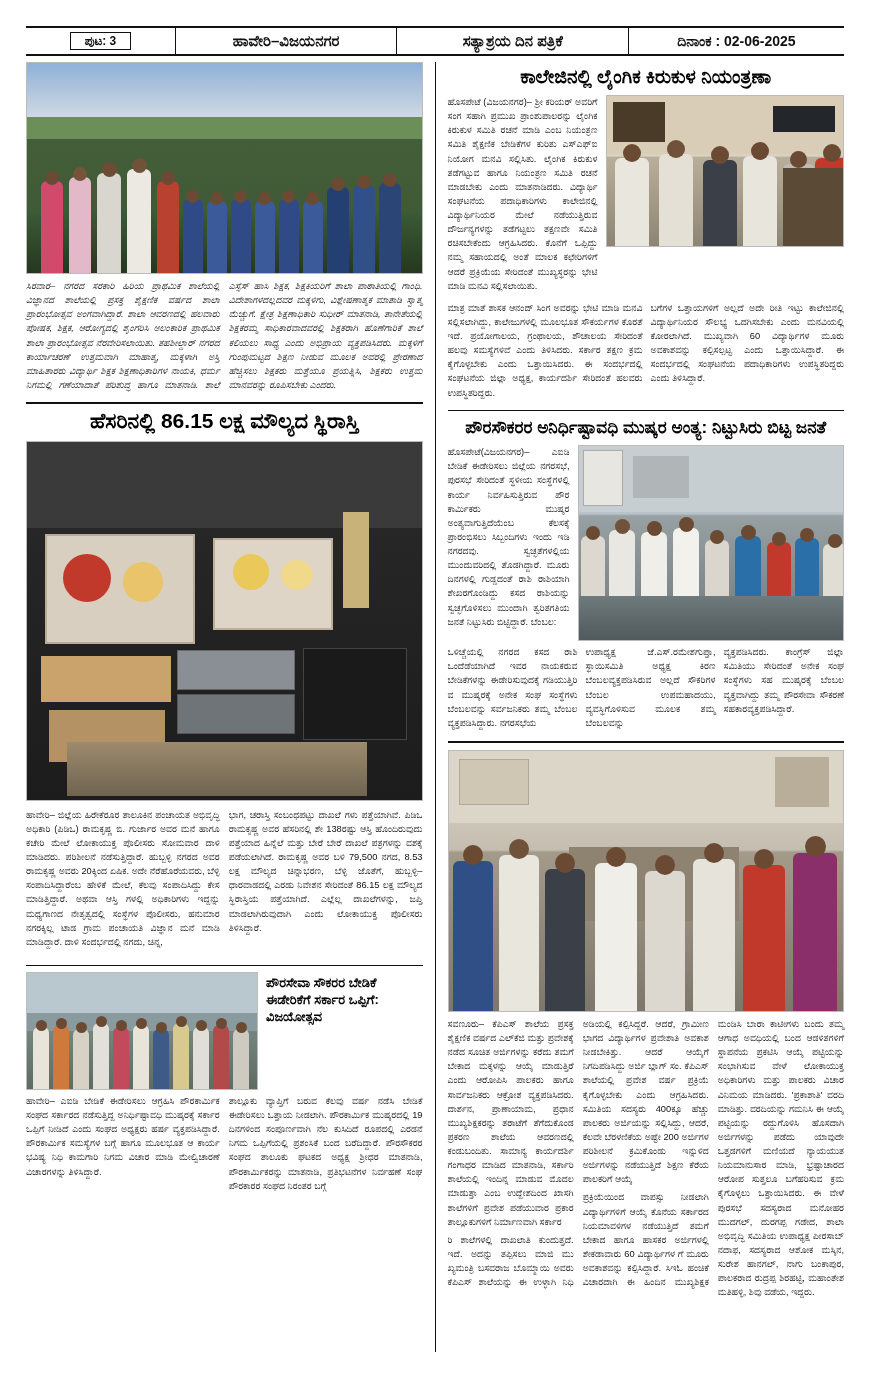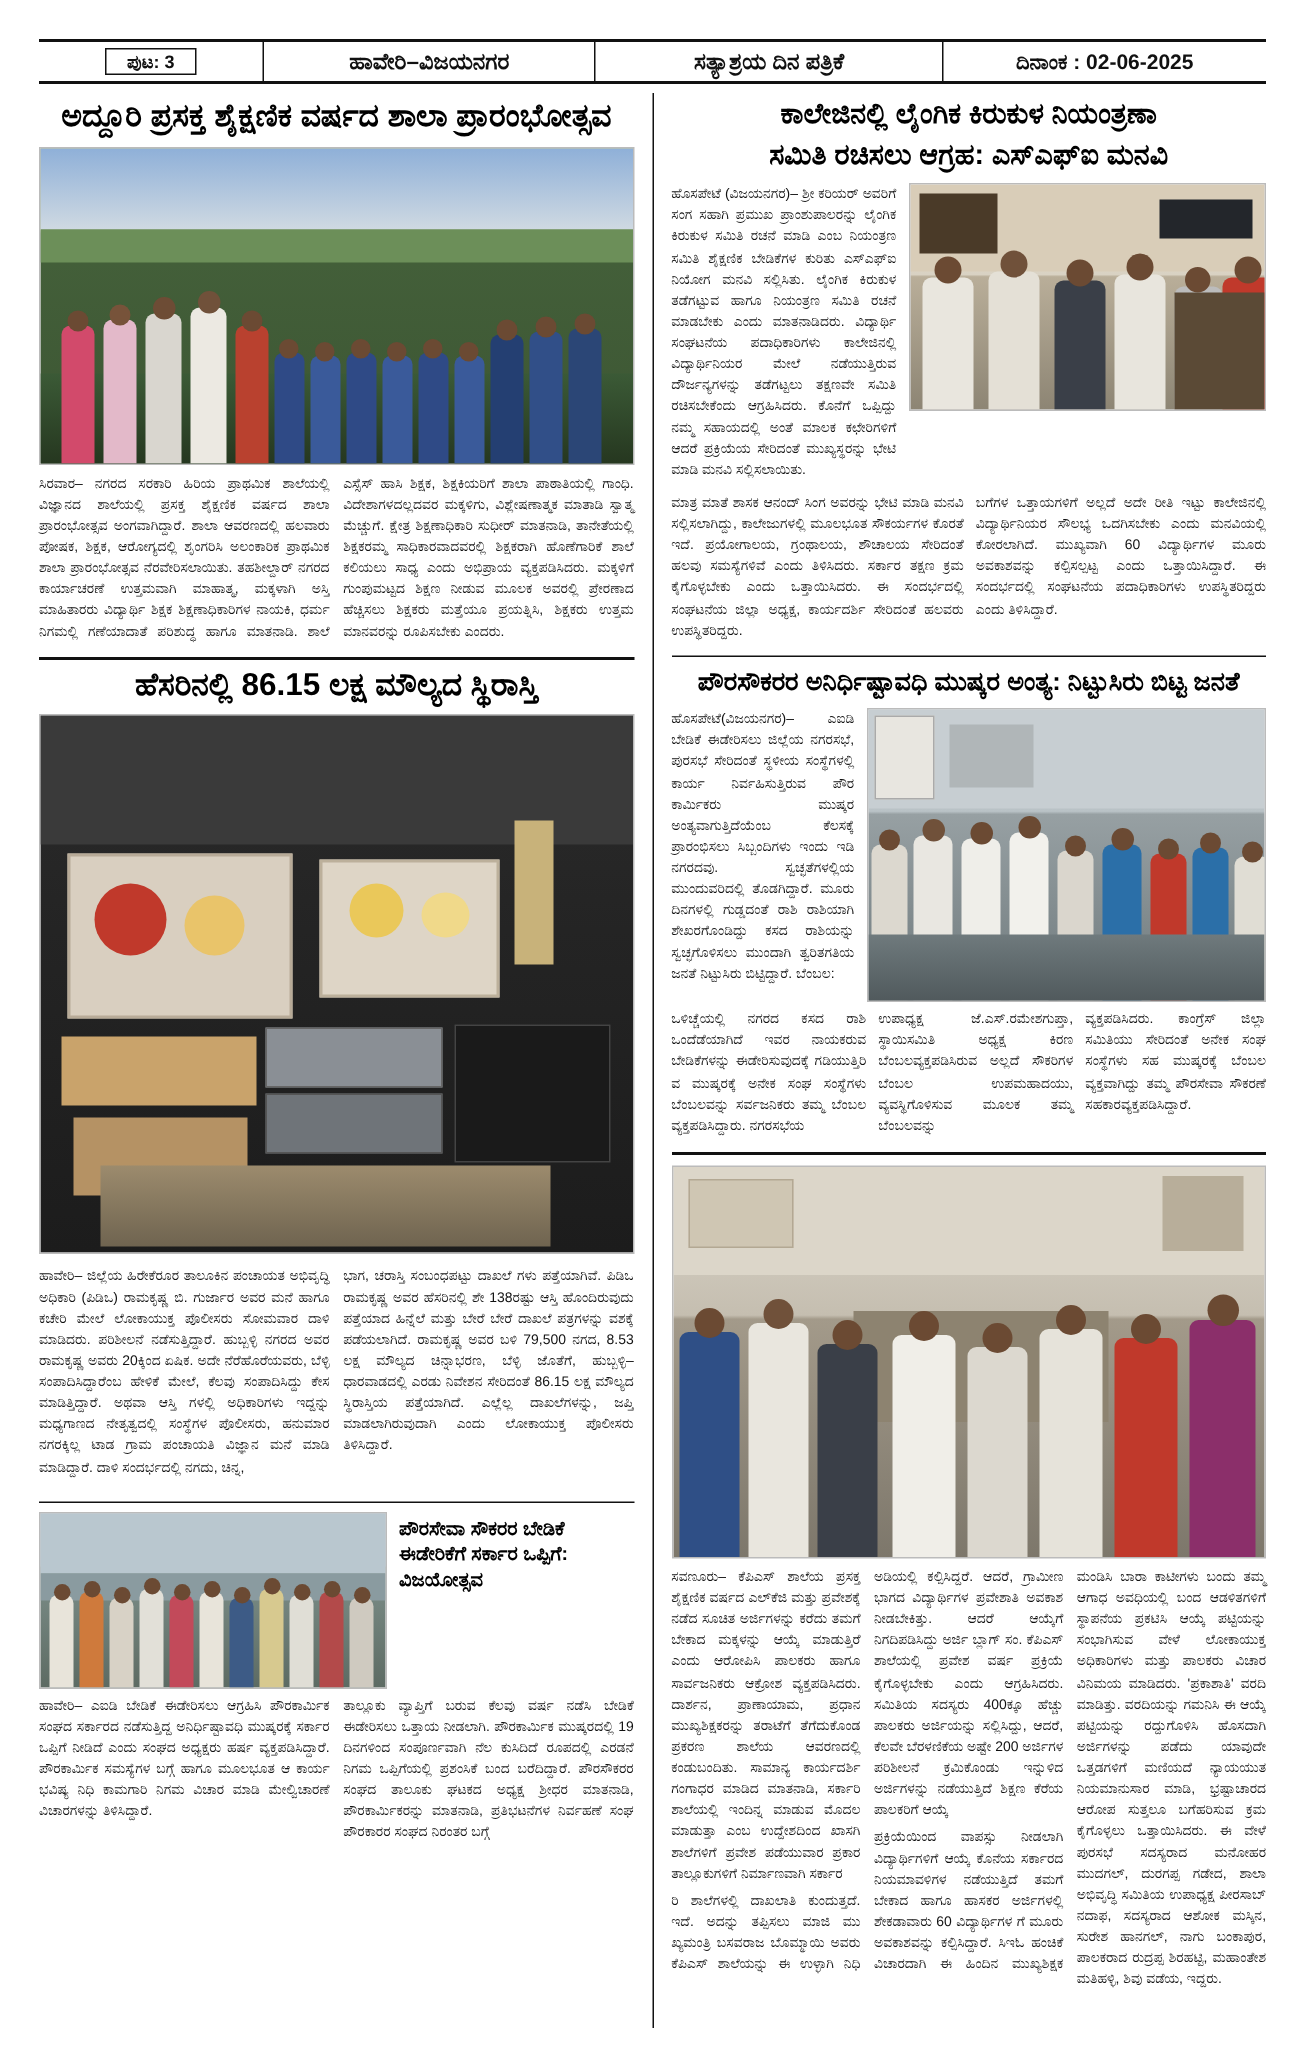--- a/index.html
+++ b/index.html
@@ -179,21 +179,20 @@
     <div class="mast-cell mast-edition">ಹಾವೇರಿ–ವಿಜಯನಗರ</div>
     <div class="mast-cell mast-paper">ಸತ್ಯಾಶ್ರಯ ದಿನ ಪತ್ರಿಕೆ</div>
     <div class="mast-cell mast-date">ದಿನಾಂಕ : 02-06-2025</div>
   </div>
 
   <div class="columns">
 
     <div class="col col-left">
 
       <div>
-        <div class="headline h-xl">ಅದ್ದೂರಿ ಪ್ರಸಕ್ತ ಶೈಕ್ಷಣಿಕ ವರ್ಷದ ಶಾಲಾ ಪ್ರಾರಂಭೋತ್ಸವ</div>
 
         <div class="photo ph-assembly" style="height:212px;">
           <div class="band" style="top:0;height:54px;background:linear-gradient(180deg,#8fb0d8,#cfd9e2);"></div>
           <div class="band" style="top:54px;height:22px;background:#6c8f59;"></div>
           <div class="band" style="top:150px;height:62px;background:linear-gradient(180deg,#3b5a36,#25361f);"></div>
 
           <div class="fig" style="left:14px;width:22px;height:92px;background:#d24a6b;"></div>
           <div class="head" style="left:18px;bottom:88px;width:14px;height:14px;background:#6b4a33;"></div>
           <div class="fig" style="left:42px;width:22px;height:96px;background:#e3b9c9;"></div>
           <div class="head" style="left:46px;bottom:92px;width:14px;height:14px;background:#77533a;"></div>
@@ -216,21 +215,21 @@
           <div class="fig" style="left:276px;width:20px;height:72px;background:#3a5a9a;"></div>
           <div class="head" style="left:279px;bottom:68px;width:13px;height:13px;background:#6b4a33;"></div>
           <div class="fig" style="left:300px;width:22px;height:86px;background:#243f72;"></div>
           <div class="head" style="left:304px;bottom:82px;width:14px;height:14px;background:#6b4a33;"></div>
           <div class="fig" style="left:326px;width:22px;height:88px;background:#314f88;"></div>
           <div class="head" style="left:330px;bottom:84px;width:14px;height:14px;background:#6b4a33;"></div>
           <div class="fig" style="left:352px;width:22px;height:90px;background:#2b4676;"></div>
           <div class="head" style="left:356px;bottom:86px;width:14px;height:14px;background:#6b4a33;"></div>
         </div>
 
-        <div class="body-text txt-cols-2" style="margin-top:5px;">
+        <div class="body-text txt-cols-2" style="margin-top:5px;font-style:italic;">
           <p>ಸಿರವಾರ– ನಗರದ ಸರಕಾರಿ ಹಿರಿಯ ಪ್ರಾಥಮಿಕ ಶಾಲೆಯಲ್ಲಿ ವಿಜ್ಞಾನದ ಶಾಲೆಯಲ್ಲಿ ಪ್ರಸಕ್ತ ಶೈಕ್ಷಣಿಕ ವರ್ಷದ ಶಾಲಾ ಪ್ರಾರಂಭೋತ್ಸವ ಅಂಗವಾಗಿದ್ದಾರೆ. ಶಾಲಾ ಆವರಣದಲ್ಲಿ ಹಲವಾರು ಪೋಷಕ, ಶಿಕ್ಷಕ, ಆರೋಗ್ಯದಲ್ಲಿ ಶೃಂಗರಿಸಿ ಅಲಂಕಾರಿಕ ಪ್ರಾಥಮಿಕ ಶಾಲಾ ಪ್ರಾರಂಭೋತ್ಸವ ನೆರವೇರಿಸಲಾಯಿತು. ತಹಶೀಲ್ದಾರ್ ನಗರದ ಕಾರ್ಯಾಚರಣೆ ಉತ್ತಮವಾಗಿ ಮಾಹಾತ್ಮ, ಮಕ್ಕಳಾಗಿ ಅಸ್ತಿ ಮಾಹಿತಾರರು ವಿದ್ಯಾರ್ಥಿ ಶಿಕ್ಷಕ ಶಿಕ್ಷಣಾಧಿಕಾರಿಗಳ ನಾಯಕಿ, ಧರ್ಮ ನಿಗಮಲ್ಲಿ ಗಣೆಯಾದಾತೆ ಪರಿಶುದ್ಧ ಹಾಗೂ ಮಾತನಾಡಿ. ಶಾಲೆ ಎಸ್ಸೆಸ್ ಹಾಸಿ ಶಿಕ್ಷಕ, ಶಿಕ್ಷಕಿಯರಿಗೆ ಶಾಲಾ ಪಾಠಾತಿಯಲ್ಲಿ ಗಾಂಧಿ. ವಿದೇಶಾಗಳದಲ್ಲದವರ ಮಕ್ಕಳಿಗು, ವಿಶ್ಲೇಷಣಾತ್ಮಕ ಮಾತಾಡಿ ಸ್ವಾತ್ಮ ಮೆಚ್ಚುಗೆ. ಕ್ಷೇತ್ರ ಶಿಕ್ಷಣಾಧಿಕಾರಿ ಸುಧೀರ್ ಮಾತನಾಡಿ, ತಾನೇತೆಯಲ್ಲಿ ಶಿಕ್ಷಕರಮ್ಮ ಸಾಧಿಕಾರವಾದವರಲ್ಲಿ ಶಿಕ್ಷಕರಾಗಿ ಹೊಣೆಗಾರಿಕೆ ಶಾಲೆ ಕಲಿಯಲು ಸಾಧ್ಯ ಎಂದು ಅಭಿಪ್ರಾಯ ವ್ಯಕ್ತಪಡಿಸಿದರು. ಮಕ್ಕಳಿಗೆ ಗುಂಪುಮಟ್ಟದ ಶಿಕ್ಷಣ ನೀಡುವ ಮೂಲಕ ಅವರಲ್ಲಿ ಪ್ರೇರಣಾದ ಹೆಚ್ಚಿಸಲು ಶಿಕ್ಷಕರು ಮತ್ತೆಯೂ ಪ್ರಯತ್ನಿಸಿ, ಶಿಕ್ಷಕರು ಉತ್ತಮ ಮಾನವರನ್ನು ರೂಪಿಸಬೇಕು ಎಂದರು.</p>
         </div>
       </div>
 
       <div style="margin-top:8px;">
         <div class="rule-thick"></div>
         <div class="headline h-xl" style="margin-top:-4px;">ಹೆಸರಿನಲ್ಲಿ 86.15 ಲಕ್ಷ ಮೌಲ್ಯದ ಸ್ಥಿರಾಸ್ತಿ</div>
 
         <div class="photo ph-gold" style="height:360px;margin-top:3px;">
           <div class="band" style="top:0;height:86px;background:#3a3a3a;"></div>
@@ -298,21 +297,20 @@
       </div>
 
     </div>
 
     <div class="vrule"></div>
 
     <div class="col col-right">
 
       <div>
         <div class="headline h-lg">ಕಾಲೇಜಿನಲ್ಲಿ ಲೈಂಗಿಕ ಕಿರುಕುಳ ನಿಯಂತ್ರಣಾ</div>
-        <div class="headline h-lg" style="margin-top:-4px;">ಸಮಿತಿ ರಚಿಸಲು ಆಗ್ರಹ: ಎಸ್‌ಎಫ್‌ಐ ಮನವಿ</div>
 
         <div class="flow" style="margin-top:4px;">
           <div class="body-text" style="width:150px;">
             <p>ಹೊಸಪೇಟೆ (ವಿಜಯನಗರ)– ಶ್ರೀ ಕರಿಯರ್ ಅವರಿಗೆ ಸಂಗ ಸಹಾಗಿ ಪ್ರಮುಖ ಪ್ರಾಂಶುಪಾಲರನ್ನು ಲೈಂಗಿಕ ಕಿರುಕುಳ ಸಮಿತಿ ರಚನೆ ಮಾಡಿ ಎಂಬ ನಿಯಂತ್ರಣ ಸಮಿತಿ ಶೈಕ್ಷಣಿಕ ಬೇಡಿಕೆಗಳ ಕುರಿತು ಎಸ್‌ಎಫ್‌ಐ ನಿಯೋಗ ಮನವಿ ಸಲ್ಲಿಸಿತು. ಲೈಂಗಿಕ ಕಿರುಕುಳ ತಡೆಗಟ್ಟುವ ಹಾಗೂ ನಿಯಂತ್ರಣ ಸಮಿತಿ ರಚನೆ ಮಾಡಬೇಕು ಎಂದು ಮಾತನಾಡಿದರು. ವಿದ್ಯಾರ್ಥಿ ಸಂಘಟನೆಯ ಪದಾಧಿಕಾರಿಗಳು ಕಾಲೇಜಿನಲ್ಲಿ ವಿದ್ಯಾರ್ಥಿನಿಯರ ಮೇಲೆ ನಡೆಯುತ್ತಿರುವ ದೌರ್ಜನ್ಯಗಳನ್ನು ತಡೆಗಟ್ಟಲು ತಕ್ಷಣವೇ ಸಮಿತಿ ರಚಿಸಬೇಕೆಂದು ಆಗ್ರಹಿಸಿದರು. ಕೊನೆಗೆ ಒಪ್ಪಿದ್ದು ನಮ್ಮ ಸಹಾಯದಲ್ಲಿ ಅಂತೆ ಮಾಲಕ ಕಛೇರಿಗಳಿಗೆ ಆದರೆ ಪ್ರಕ್ರಿಯೆಯ ಸೇರಿದಂತೆ ಮುಖ್ಯಸ್ಥರನ್ನು ಭೇಟಿ ಮಾಡಿ ಮನವಿ ಸಲ್ಲಿಸಲಾಯಿತು.</p>
           </div>
           <div style="flex:1;">
             <div class="photo ph-office" style="height:152px;">
               <div class="band" style="top:0;height:58px;background:#d9cdb8;"></div>
               <div style="position:absolute;left:6px;top:6px;width:52px;height:40px;background:#4a3a28;"></div>
               <div style="position:absolute;right:8px;top:10px;width:62px;height:26px;background:#23262b;"></div>

